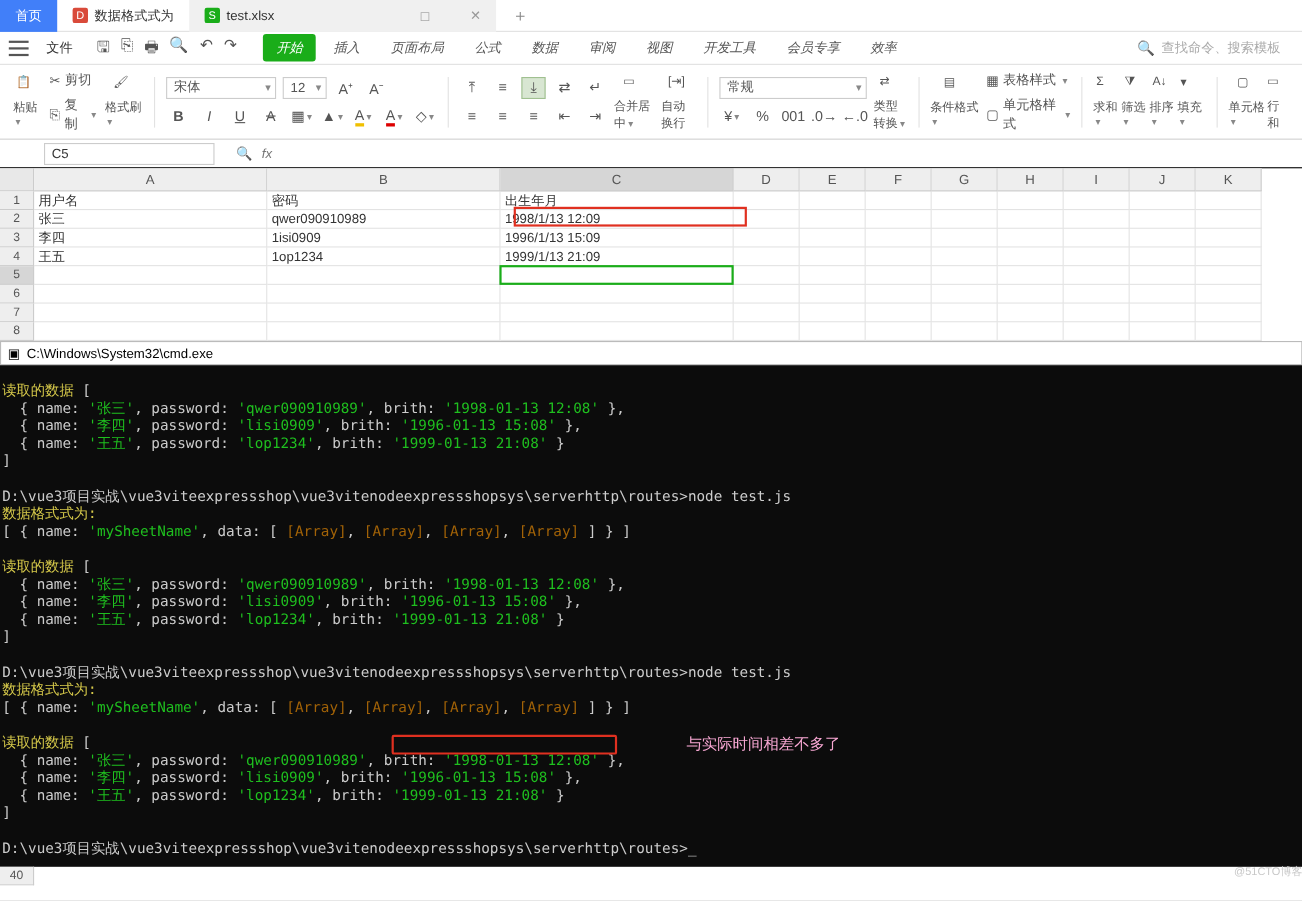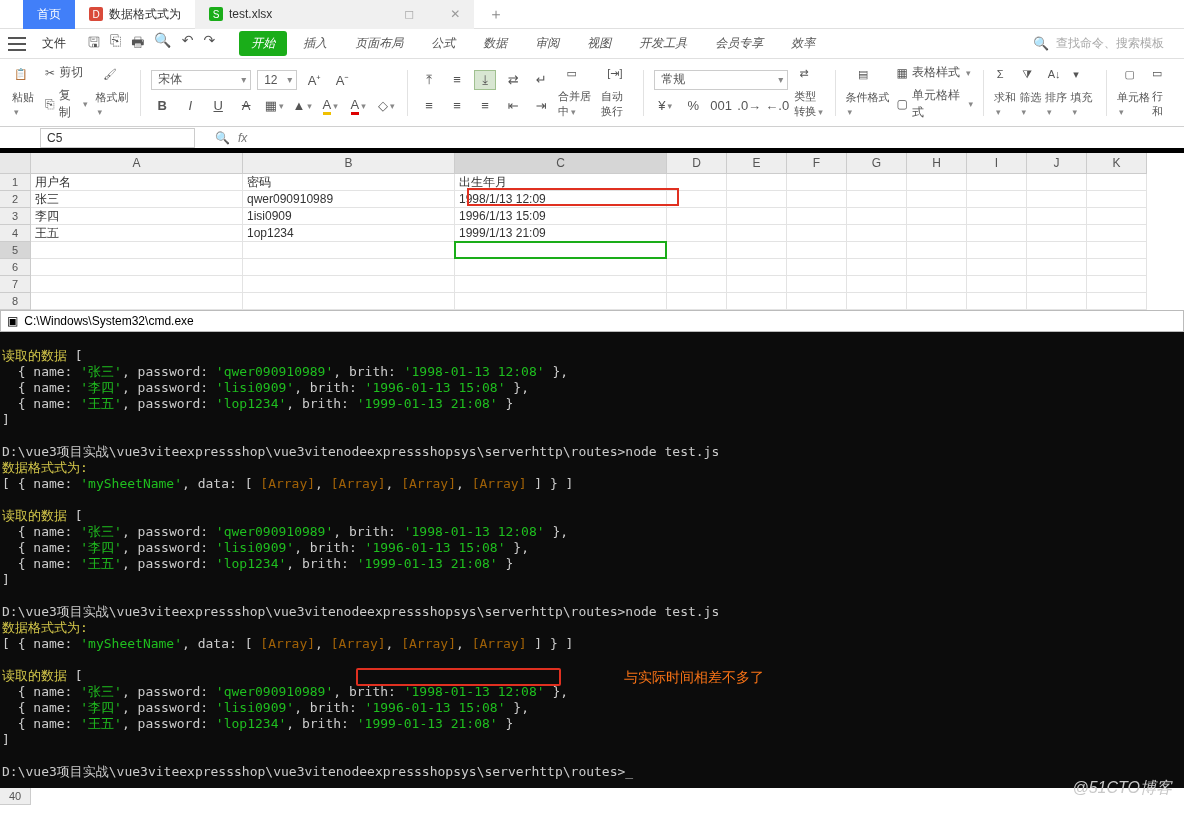--- a/index.html
+++ b/index.html
@@ -1,19 +1,19 @@
 <!DOCTYPE html>
 <html><head>
 <meta charset="utf-8">
 <style>
 * { margin: 0; padding: 0; box-sizing: border-box; }
 body { font-family: "Microsoft YaHei", Arial, sans-serif; font-size: 12px; background: #fff; color: #333; width: 1184px; }
 
 
-.topbar { display: flex; align-items: center; height: 29px; background: #fff; border-bottom: 1px solid #e0e0e0; padding-left: 23px; }
+.topbar { display: flex; align-items: center; height: 29px; background: #fff; border-bottom: 1px solid #e0e0e0; }
 .tab { display: inline-flex; align-items: center; height: 29px; padding: 0 14px; cursor: pointer; gap: 6px; }
 .tab.home { background: #417ff9; color: #fff; }
 .tab.tpl { color: #333; }
 .tab.file.active { background: #f0f0f0; }
 .tab .ico { width: 14px; height: 14px; display: inline-flex; align-items: center; justify-content: center; }
 .badge-red { background: #d94a3a; color: #fff; border-radius: 2px; font-size: 10px; width: 14px; height: 14px; display:flex;align-items:center;justify-content:center;}
 .badge-grn { background: #1aad19; color: #fff; border-radius: 2px; font-size: 10px; width: 14px; height: 14px; display:flex;align-items:center;justify-content:center;}
 .tab .close { margin-left: 30px; color: #999; }
 .plus { padding: 0 14px; color: #888; font-size: 15px; }
 
@@ -39,21 +39,21 @@
 .icon-btn { display: inline-flex; align-items: center; gap: 4px; font-size: 12px; }
 .big { display: flex; flex-direction: column; align-items: center; font-size: 11px; gap:2px;}
 .big .ico { width:20px; height:20px; }
 .drop { font-size: 9px; color: #888; margin-left:2px;}
 .combo { border: 1px solid #ccc; background: #fff; height: 20px; padding: 0 16px 0 6px; min-width: 80px; position: relative; font-size: 12px; display:inline-flex;align-items:center;}
 .combo::after { content:"▾"; position:absolute; right:4px; color:#888; font-size:10px;}
 .btn-square { width: 22px; height: 20px; border: 1px solid transparent; display:inline-flex; align-items:center; justify-content:center; font-size:13px; }
 .btn-square.sel { background:#d8e6d2; border-color:#a0c090;}
 
 
-.fbar { display: flex; align-items: center; height: 26px; border-bottom: 5px solid #000000; }
+.fbar { display: flex; align-items: center; height: 26px; border-bottom: 1px solid #000000; }
 .namebox { width: 155px; border: 1px solid #ccc; background: #fff; height: 20px; margin-left: 40px; display:flex; align-items:center; padding:0 6px; font-size:12px; color:#333; }
 .fx { margin-left: 20px; color: #777; font-size: 12px; display:flex; gap:8px;}
 
 
 .grid { position: relative; }
 .gh-row { display: flex; height: 21px; }
 .corner { width: 31px; background: #e8e8e8; border-right:1px solid #ccc; border-bottom:1px solid #ccc;}
 .colh { background: #eeeeee; border-right:1px solid #ccc; border-bottom:1px solid #ccc; text-align:center; line-height:20px; color:#555; }
 .colh.sel { background: #d6d6d6; }
 .grow { display:flex; height:17px; }
@@ -63,27 +63,27 @@
 .cell.right { text-align:left; }
 .redbox { position:absolute; border:2px solid #e03020; pointer-events:none; }
 .grnbox { position:absolute; border:2px solid #1aad19; pointer-events:none; }
 
 
 .cmd-title { background:#fff; color:#000; height:22px; border:1px solid #bbb; display:flex; align-items:center; padding:0 6px; gap:6px; font-size:12px;}
 .cmd { background:#0c0c0c; color:#ccc; font-family: "NSimSun","SimSun", Consolas, monospace; font-size:13px; padding:16px 2px 12px 2px; line-height:16px; white-space:pre; overflow:hidden; position:relative;}
 .cmd .y { color:#d6c94a; }
 .cmd .g { color:#1fbf1f; }
 .cmd .c { color:#a16207; }
-.red-anno { position:absolute; color:#f97316; font-family:Liberation Mono, monospace; font-size:14px;}
+.red-anno { position:absolute; color:#f9a8d4; font-family:Liberation Mono, monospace; font-size:14px;}
 .redrect { position:absolute; border:2px solid #e03020; border-radius:2px; }
 
 
 .bottom { font-size:11px; color:#555; }
 .bottom .brow { display:flex; height:17px; }
-.watermark { position:absolute; right:12px; bottom:6px; color:#c8c8c8; font-size:16px;font-style:italic;}
+.watermark { position:absolute; right:0; bottom:6px; color:#c8c8c8; font-size:10px;}
 
 
 .wA{width:212px;} .wB{width:212px;} .wC{width:212px;} .wD{width:60px;} .wE{width:60px;} .wF{width:60px;} .wG{width:60px;} .wH{width:60px;} .wI{width:60px;} .wJ{width:60px;} .wK{width:60px;}
 </style>
 </head>
 <body>
 
 <div class="topbar">
   <div class="tab home">首页</div>
   <div class="tab tpl">

